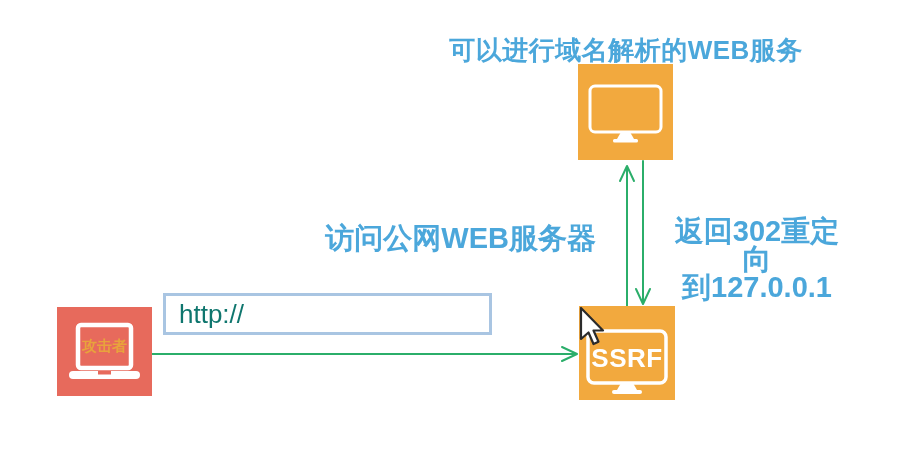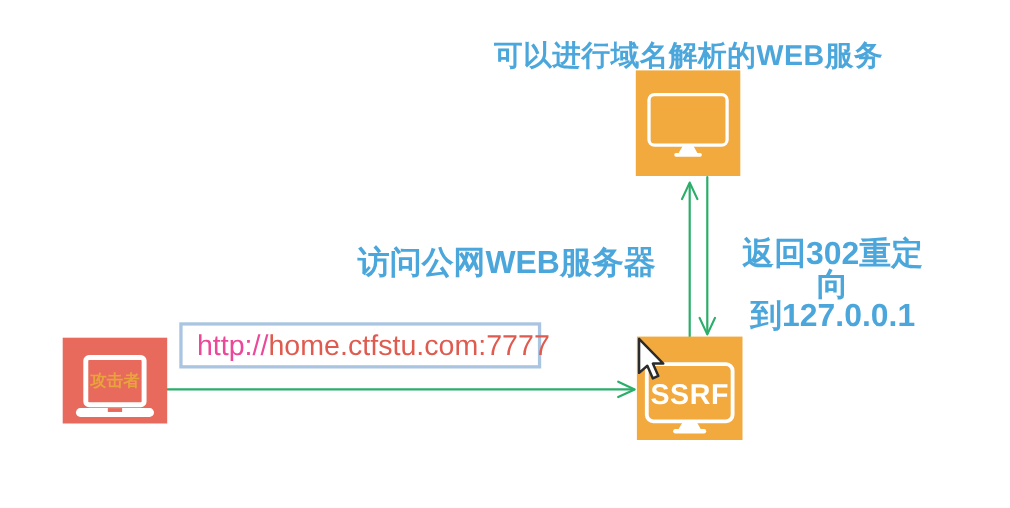--- a/index.html
+++ b/index.html
@@ -21,39 +21,39 @@
   .label-redirect {
     position:absolute; left:670px; top:217px; width:174px;
     text-align:center; font-size:29px; font-weight:700;
     color:#4BA7DB; line-height:28px;
   }
 
   
   .node { position:absolute; }
   .node-pubip    { left:578px; top:64px;  width:95px; height:96px; background:#F2A93E; }
   .node-ssrf     { left:579px; top:306px; width:96px; height:94px; background:#F2A93E; }
-  .node-attacker { left:57px;  top:307px; width:95px; height:78px; background:#E76A5C; }
+  .node-attacker { left:57px;  top:307px; width:95px; height:89px; background:#E76A5C; }
   .node svg { position:absolute; left:0; top:0; display:block; }
 
   .screen-label {
     position:absolute; left:0; right:0; text-align:center;
     color:#ffffff; font-weight:600; pointer-events:none; white-space:nowrap;
   }
   .pubip-label    { top:35px; font-size:19px; }
   .ssrf-label     { top:37px; font-size:26px; letter-spacing:0.5px; }
   .attacker-label { top:30px; font-size:15px; font-weight:700; color:#E8A33C; }
 
   
   .url-box {
     position:absolute; left:163px; top:293px; width:329px; height:42px;
     box-sizing:border-box; background:#ffffff; border:3px solid #A9C5E2;
     display:flex; align-items:center; padding-left:13px;
     font-size:26px; white-space:nowrap;
   }
-  .url-scheme { color:#ec4899; }
+  .url-scheme { color:#0f766e; }
   .url-host   { color:#E05B4F; }
 
   
   .arrows { position:absolute; left:0; top:0; pointer-events:none; }
 
   
   .cursor { position:absolute; left:46px; top:24px; }
 </style>
 </head>
 <body>
@@ -109,16 +109,15 @@
     <svg width="95" height="91" viewBox="0 0 95 91">
       <rect x="21" y="18" width="53" height="43" rx="3" fill="none" stroke="#ffffff" stroke-width="4.5"></rect>
       <rect x="12" y="64" width="71" height="8" rx="4" fill="#ffffff"></rect>
       <rect x="41" y="64" width="13" height="3.5" fill="#E76A5C"></rect>
     </svg>
     <div class="screen-label attacker-label">攻击者</div>
   </div>
 
   <div class="url-box">
     <span class="url-scheme">http://</span>
-      <span class="url-host">home.ctfstu.com:7777</span>
   </div>
 
 </div>
 
 </body></html>

